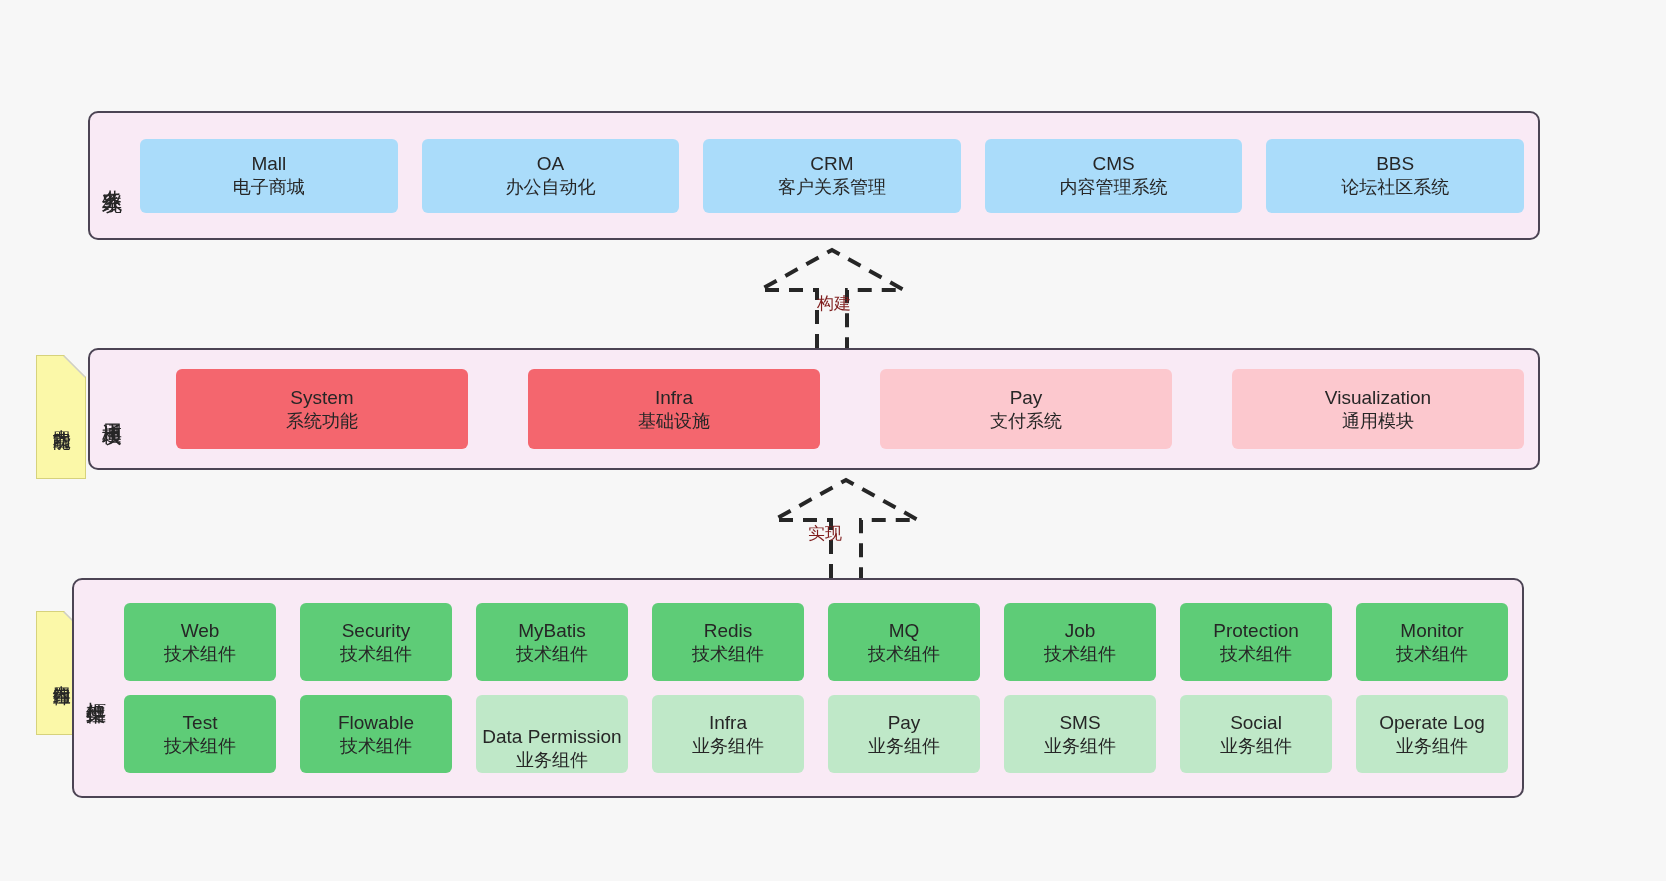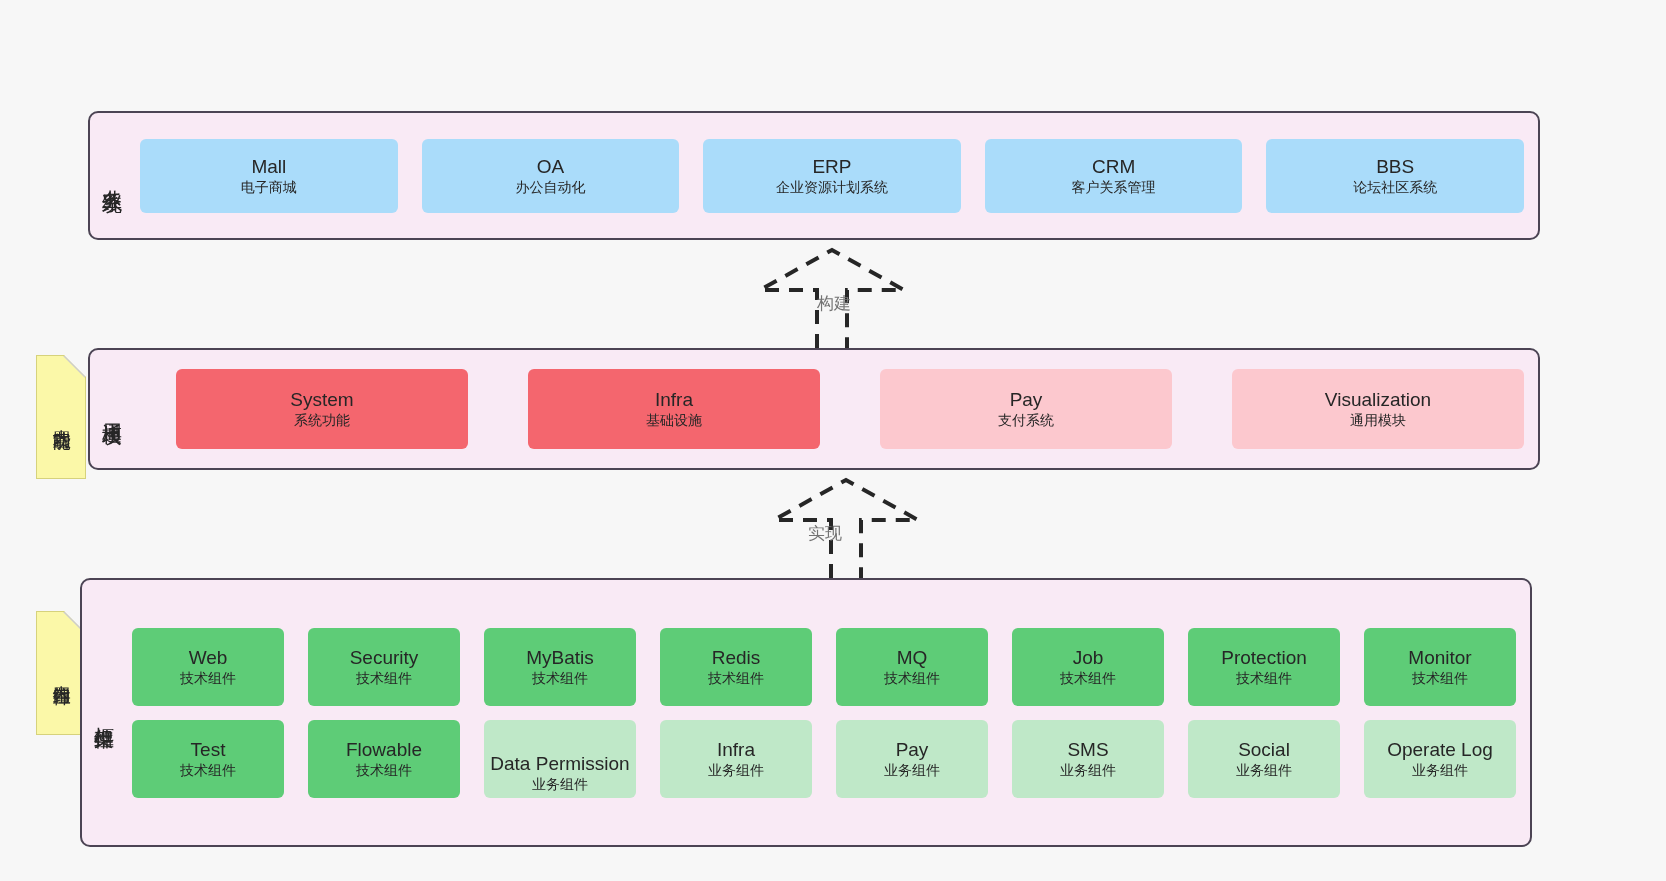--- a/index.html
+++ b/index.html
@@ -68,21 +68,21 @@
     display: flex;
     flex-direction: column;
     align-items: center;
     justify-content: center;
     text-align: right;
     color: #262626;
     padding: 6px 4px;
     line-height: 1.25;
   }
   .card .en { font-size: 19px; }
-  .card .cn { font-size: 14px; }
+  .card .cn { font-size: 18px; }
   .card.two-line-en .en { font-size: 19px; margin-top: 28px; }
 
   .c-blue       { background: #aadcfa; }
   .c-red        { background: #f4666e; }
   .c-pink       { background: #fcc8ce; }
   .c-green      { background: #5ecc77; }
   .c-lightgreen { background: #bfe8c8; }
 
   
   #layer-business {
@@ -91,21 +91,21 @@
   #layer-business .card { height: 74px; }
 
   
   #layer-common {
     left: 88px; top: 348px; width: 1452px; height: 122px;
   }
   #layer-common .card { height: 80px; margin-left: 36px; }
 
   
   #layer-framework {
-    left: 80px; top: 578px; width: 1452px; height: 269px;
+    left: 72px; top: 578px; width: 1452px; height: 220px;
   }
   #layer-framework .card { height: 78px; }
   #layer-framework .layer-body { gap: 14px; padding-top: 10px; padding-bottom: 10px; }
 
   
   .note {
     position: absolute;
     box-sizing: border-box;
     width: 50px;
     background: #fbf8a8;
@@ -139,21 +139,21 @@
   .arrow-svg {
     position: absolute;
     overflow: visible;
   }
   #arrow-build { left: 752px; top: 248px; width: 160px; height: 100px; }
   #arrow-impl  { left: 766px; top: 478px; width: 160px; height: 100px; }
 
   .arrow-label {
     position: absolute;
     font-size: 17px;
-    color: #737373;
+    color: #7f1d1d;
     background: transparent;
     white-space: nowrap;
     user-select: none;
   }
   #label-build { left: 817px; top: 292px; }
   #label-impl  { left: 808px; top: 522px; font-family: Liberation Serif, serif; }
 </style>
 </head>
 <body>
 
@@ -165,26 +165,26 @@
       <div class="row">
         <div class="card c-blue">
           <span class="en">Mall</span>
           <span class="cn">电子商城</span>
         </div>
         <div class="card c-blue">
           <span class="en">OA</span>
           <span class="cn">办公自动化</span>
         </div>
         <div class="card c-blue">
-          <span class="en">ERP</span>
-          <span class="cn">企业资源计划系统</span>
-        </div>
-        <div class="card c-blue">
           <span class="en">CRM</span>
           <span class="cn">客户关系管理</span>
+        </div>
+        <div class="card c-blue">
+          <span class="en">CMS</span>
+          <span class="cn">内容管理系统</span>
         </div>
         <div class="card c-blue">
           <span class="en">BBS</span>
           <span class="cn">论坛社区系统</span>
         </div>
       </div>
     </div>
   </div>
 
   <svg class="arrow-svg" id="arrow-build" viewBox="0 0 160 100" xmlns="http://www.w3.org/2000/svg">

